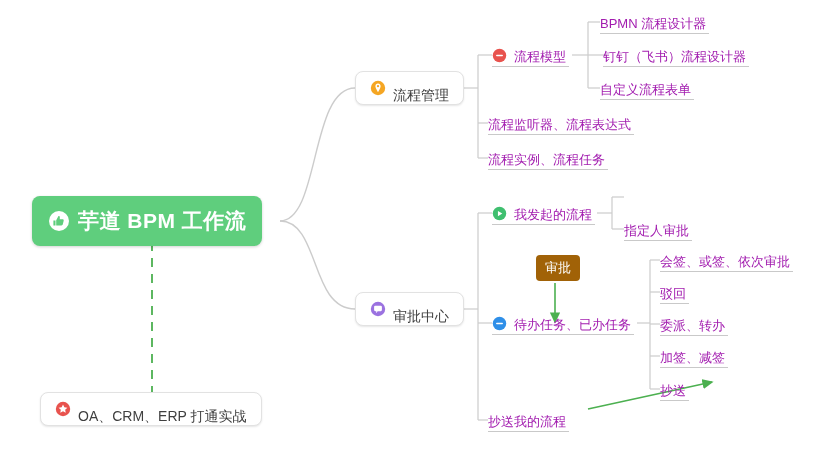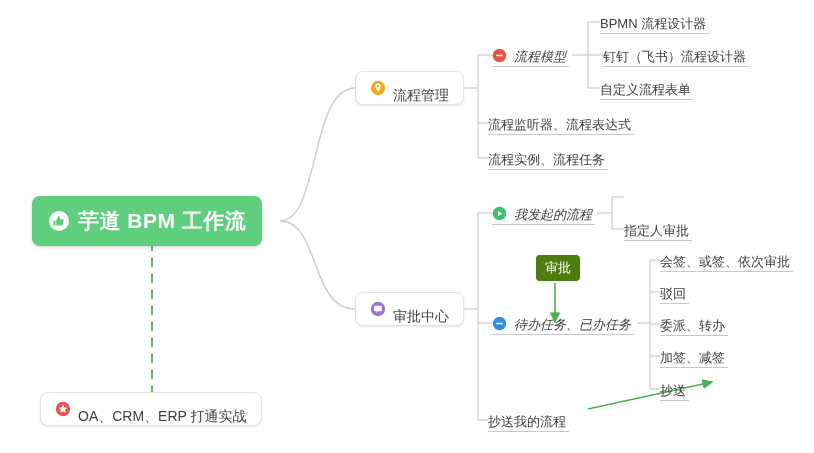--- a/index.html
+++ b/index.html
@@ -57,41 +57,40 @@
     color: #3f3f3f;
     box-shadow: 0 1px 2px rgba(0,0,0,0.10);
   }
   .box-node .node-label {
     margin-left: 7px;
     margin-top: 16px;
   }
   
   .line-node {
     font-size: 13px;
-    color: #404040;
+    color: #a21caf;
     height: 26px;
     border-bottom: 1px solid #c9c9c9;
     padding: 0 3px 0 0;
     align-items: flex-end;
     padding-bottom: 3px;
   }
   .line-node.with-icon {
     padding-left: 0;
-    font-style: italic;
   }
   .line-node .node-label {
     margin-left: 7px;
     line-height: 1;
   }
   .line-node.plain .node-label {
     margin-left: 0;
   }
   
   .tag-node {
-    background: #4d7c0f;
+    background: #a16207;
     border-radius: 4px;
     color: #ffffff;
     font-size: 13px;
     height: 26px;
     padding: 0 9px;
     justify-content: center;
   }
   .icon {
     display: inline-flex;
     align-items: center;

